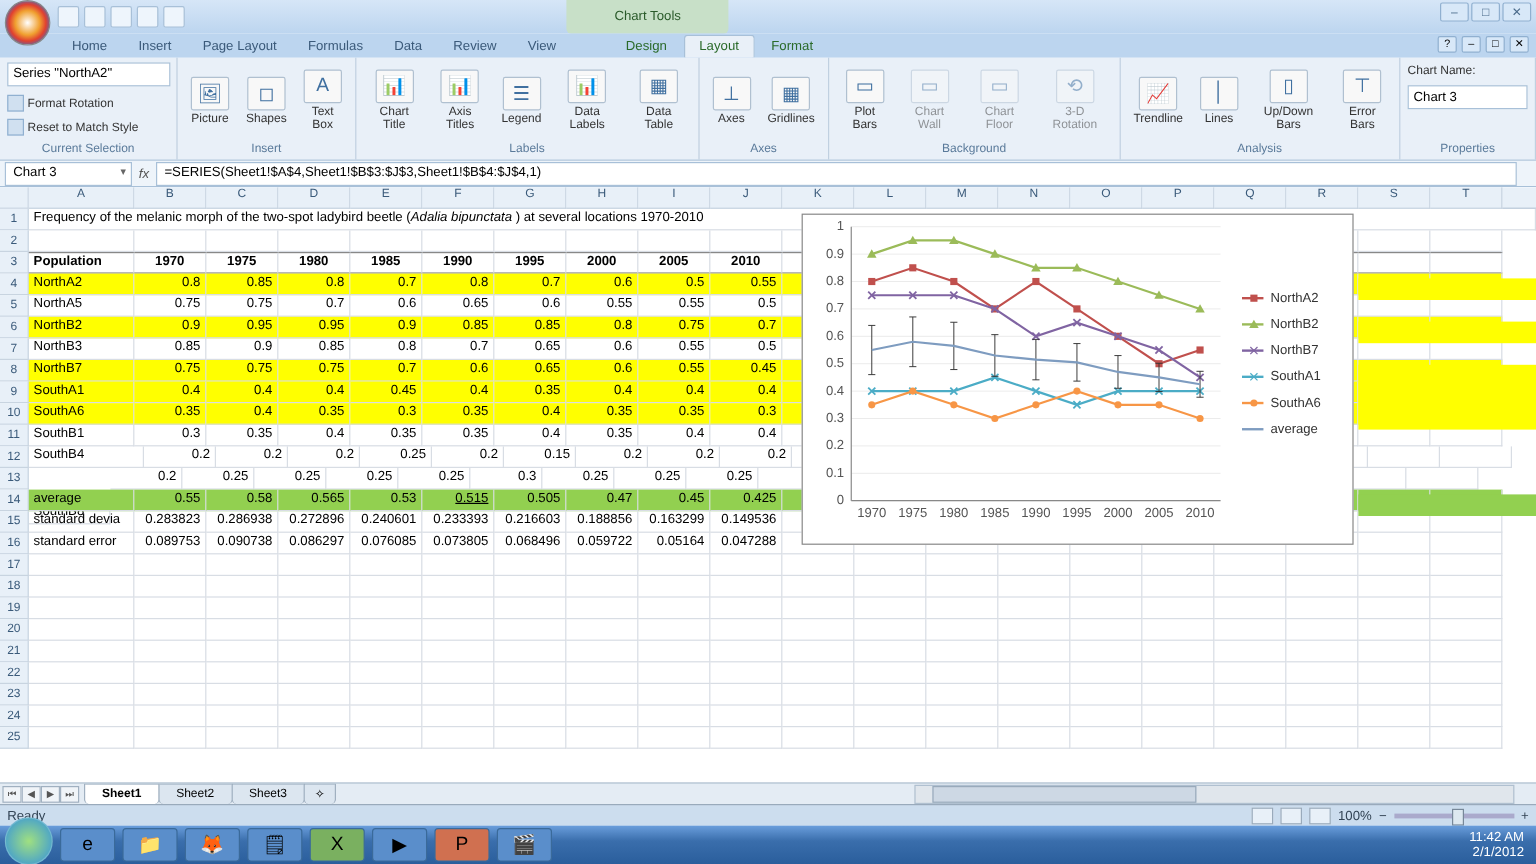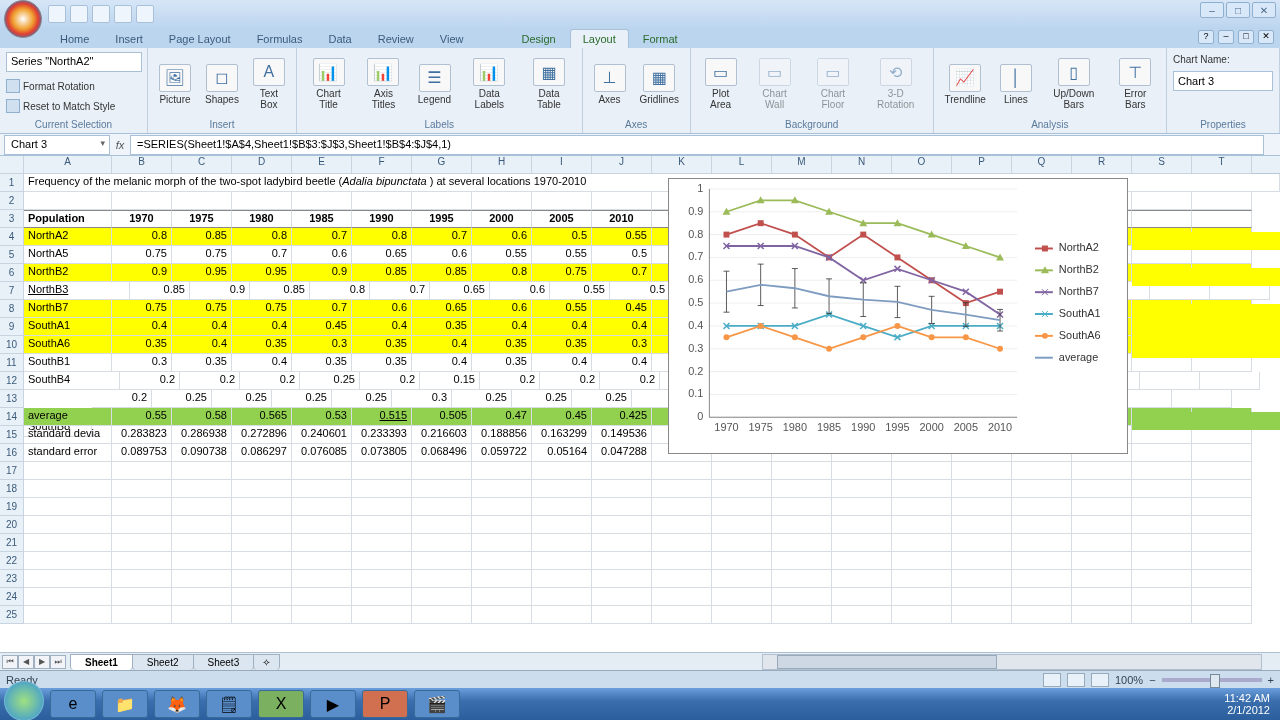--- a/index.html
+++ b/index.html
@@ -100,20 +100,21 @@
 
 <div class="titlebar">
   <div class="office-btn"></div>
   <div class="qat">
     <div class="qat-btn"></div>
     <div class="qat-btn"></div>
     <div class="qat-btn"></div>
     <div class="qat-btn"></div>
     <div class="qat-btn"></div>
   </div>
+  <div class="title-chart-tools">Chart Tools</div>
   <div class="win-controls">
     <div class="win-btn">–</div>
     <div class="win-btn">□</div>
     <div class="win-btn">✕</div>
   </div>
 </div>
 
 <div class="tabrow">
   <div class="tab">Home</div>
   <div class="tab">Insert</div>
@@ -201,21 +202,21 @@
           <div class="lbl">Gridlines</div>
         </div>
     </div>
     <div class="ribbon-group-label">Axes</div>
   </div>
   <div class="ribbon-group">
     <div class="ribbon-group-body">
       <div class="rbtn">
           <div class="ico">▭</div>
           <div class="lbl">Plot
-Area</div>
+Bars</div>
         </div>
       <div class="rbtn" style="opacity:.5">
           <div class="ico">▭</div>
           <div class="lbl">Chart
 Wall</div>
         </div>
       <div class="rbtn" style="opacity:.5">
           <div class="ico">▭</div>
           <div class="lbl">Chart
 Floor</div>
@@ -426,21 +427,21 @@
           <div class="cell " style="width: 60px;"></div>
           <div class="cell " style="width: 60px;"></div>
           <div class="cell " style="width: 60px;"></div>
           <div class="cell " style="width: 60px;"></div>
           <div class="cell " style="width: 60px;"></div>
           <div class="cell " style="width: 60px;"></div>
           <div class="cell " style="width: 60px;"></div>
           <div class="cell " style="width: 60px;"></div>
         </div>
         <div class="row ">
-          <div class="cell txt" style="width: 106px; text-decoration: underline;">NorthB3</div>
+          <div class="cell txt" style="width: 88px;">NorthB3</div>
           <div class="cell " style="width: 60px;">0.85</div>
           <div class="cell " style="width: 60px;">0.9</div>
           <div class="cell " style="width: 60px;">0.85</div>
           <div class="cell " style="width: 60px;">0.8</div>
           <div class="cell " style="width: 60px;">0.7</div>
           <div class="cell " style="width: 60px;">0.65</div>
           <div class="cell " style="width: 60px;">0.6</div>
           <div class="cell " style="width: 60px;">0.55</div>
           <div class="cell " style="width: 60px;">0.5</div>
           <div class="cell " style="width: 60px;"></div>

